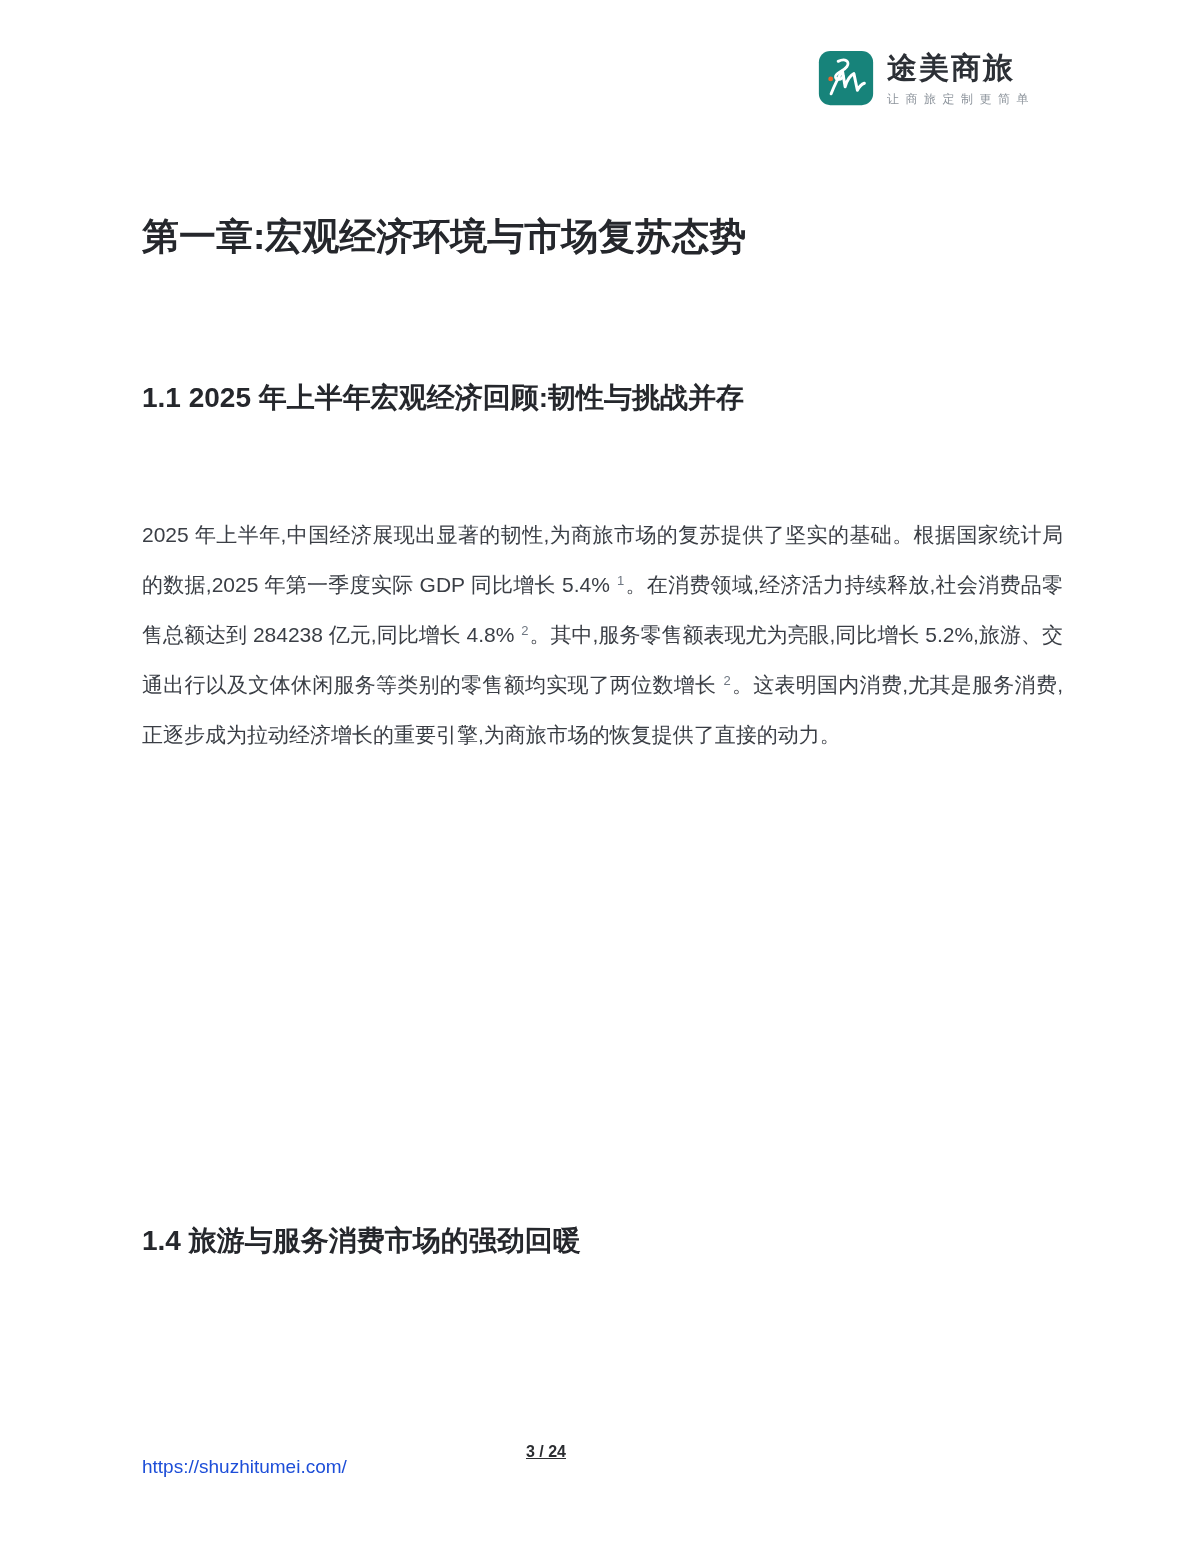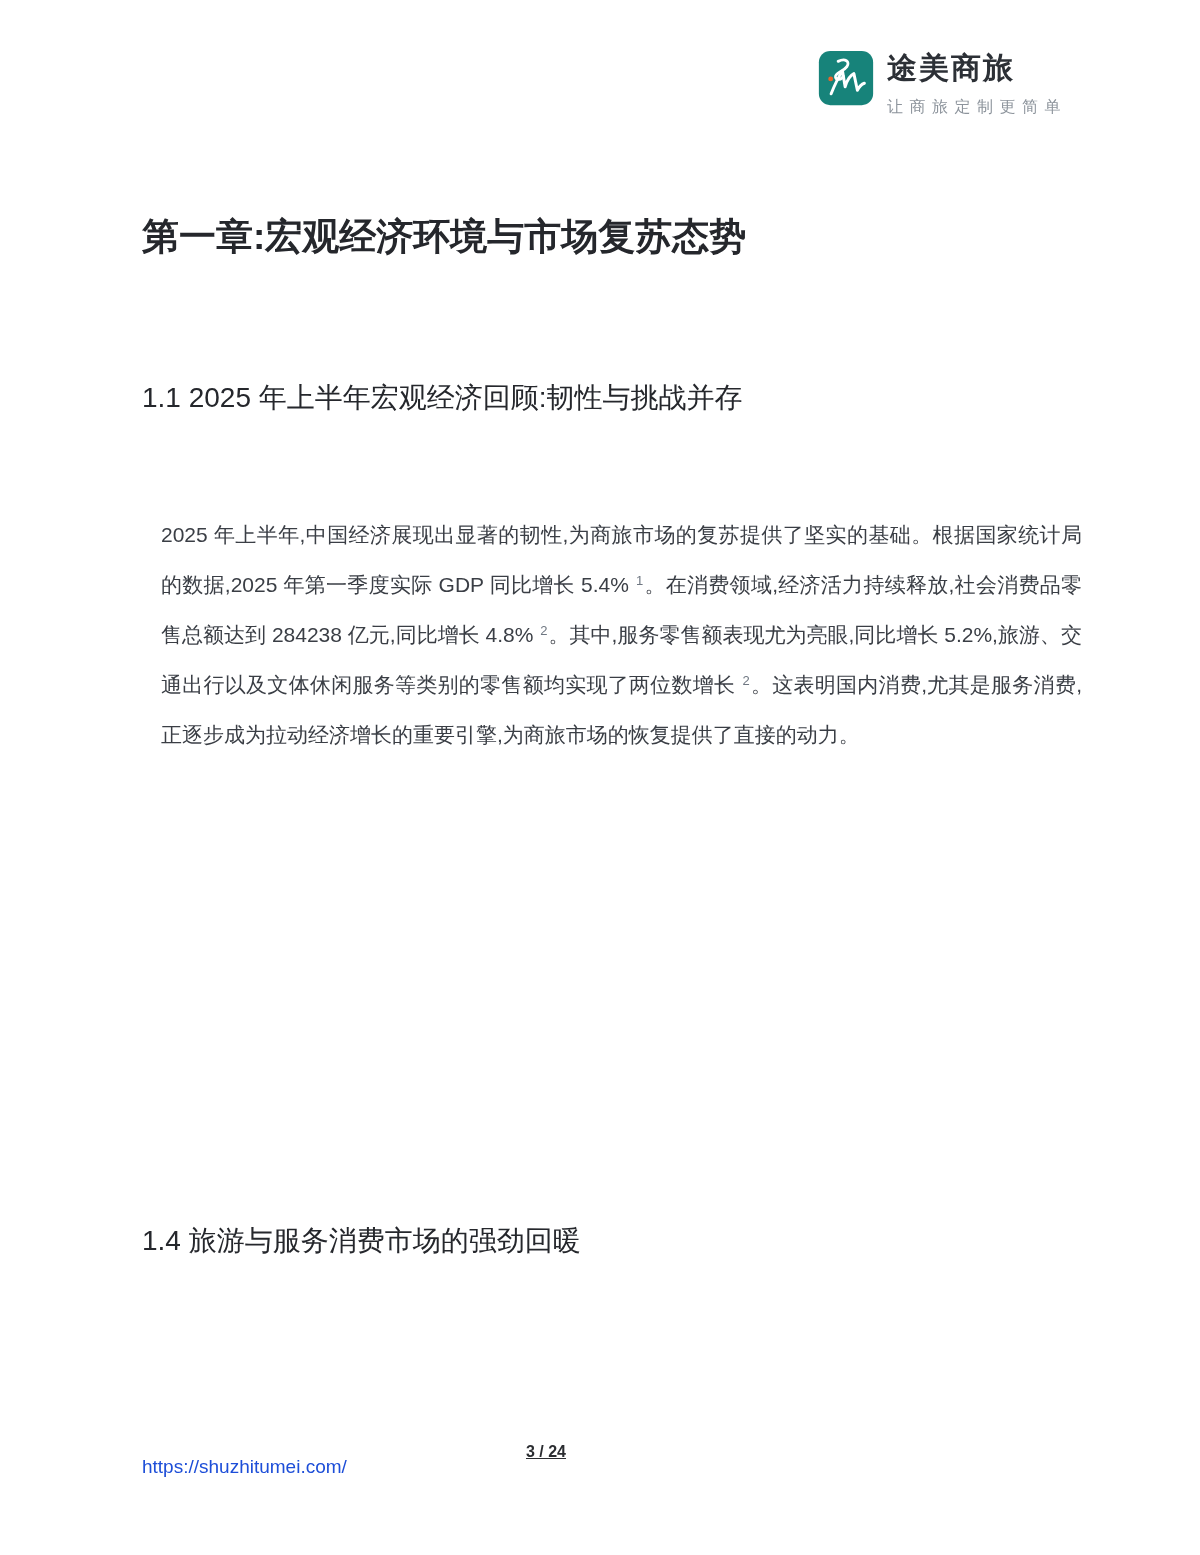--- a/index.html
+++ b/index.html
@@ -24,57 +24,56 @@
   .logo-text{display:flex;flex-direction:column;}
   .brand-name{
     font-size:30px;
     font-weight:700;
     color:#2c3036;
     letter-spacing:2px;
     line-height:36px;
     white-space:nowrap;
   }
   .brand-tagline{
-    font-size:16px;
+    font-size:12px;
     color:#8d949c;
     letter-spacing:6.5px;
-    margin-top:11px;
+    margin-top:5px;
     white-space:nowrap;
   }
   
   .chapter-title{
     position:absolute;
     left:142px;
     top:216px;
     margin:0;
     font-size:37px;
     font-weight:700;
     color:#25272c;
     line-height:1.15;
     white-space:nowrap;
   }
   .section-heading{
     position:absolute;
     left:142px;
     margin:0;
     font-size:28px;
-    font-weight:400;
+    font-weight:700;
     color:#25272c;
     line-height:1.2;
     white-space:nowrap;
   }
   .section-heading.first{top:381px;}
   .section-heading.second{top:1224px;}
   
   .body-copy{
     position:absolute;
     left:142px;
     top:510px;
     width:921px;
-    margin-left:19px;
   }
   .body-copy p{
     margin:0 0 20px 0;
     font-size:21px;
     line-height:50px;
     color:#3a3e45;
     text-align:justify;
     text-justify:inter-ideograph;
   }
   .body-copy sup{

